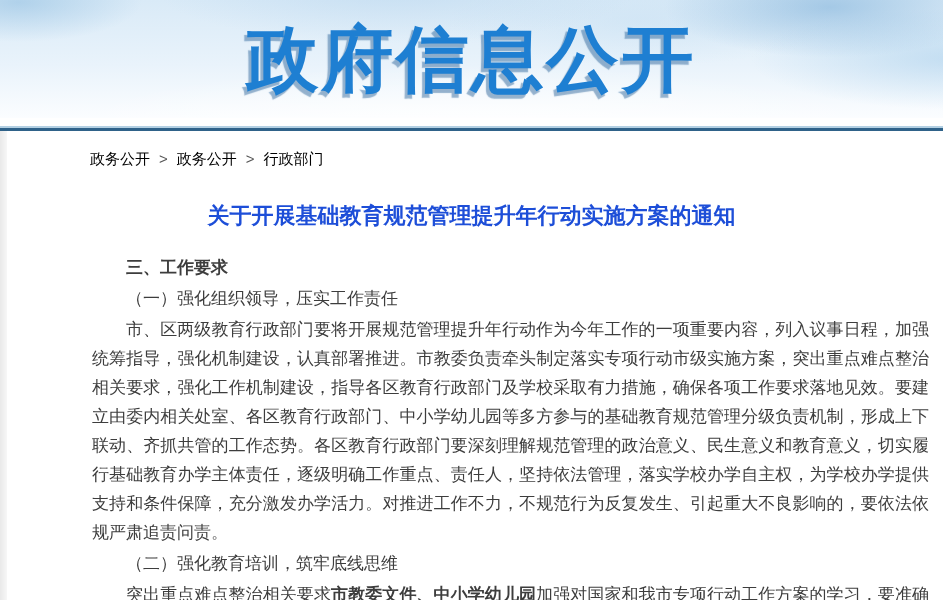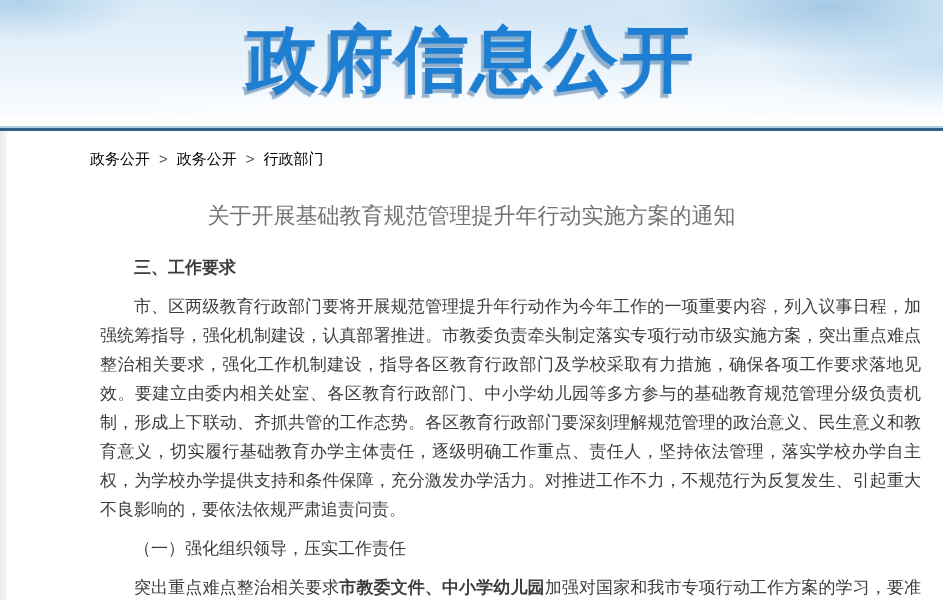--- a/index.html
+++ b/index.html
@@ -62,34 +62,34 @@
     color: #000000;
     text-decoration: none;
     cursor: pointer;
   }
   .crumb-sep { margin: 0 9px; color: #555; }
 
   
   .doc-title {
     margin: 32px 0 0 0;
     font-size: 22px;
-    font-weight: 400;
-    color: #737373;
+    font-weight: 700;
+    color: #1d4ed8;
     text-align: center;
     line-height: 30px;
   }
   .doc-body {
     margin-top: 22px;
     padding: 0 12px 0 90px;
     font-size: 17px;
     line-height: 29px;
     color: #3d3d3d;
     text-align: justify;
   }
-  .doc-body p { margin: 10px; text-indent: 2em; }
+  .doc-body p { margin: 2px; text-indent: 2em; }
   .sec-heading { font-weight: bold; }
   .doc-body b { font-weight: bold; }
 </style>
 </head>
 <body>
 
 <div class="page">
 
   <div class="banner">
     <div class="banner-title">政府信息公开</div>
@@ -99,18 +99,19 @@
   <div class="left-edge"></div>
 
   <div class="breadcrumb">
     <a>政务公开</a><span class="crumb-sep">&gt;</span><a>政务公开</a><span class="crumb-sep">&gt;</span><a>行政部门</a>
   </div>
 
   <h1 class="doc-title">关于开展基础教育规范管理提升年行动实施方案的通知</h1>
 
   <div class="doc-body">
     <p class="sec-heading">三、工作要求</p>
+    <p>（一）强化组织领导，压实工作责任</p>
     <p>市、区两级教育行政部门要将开展规范管理提升年行动作为今年工作的一项重要内容，列入议事日程，加强统筹指导，强化机制建设，认真部署推进。市教委负责牵头制定落实专项行动市级实施方案，突出重点难点整治相关要求，强化工作机制建设，指导各区教育行政部门及学校采取有力措施，确保各项工作要求落地见效。要建立由委内相关处室、各区教育行政部门、中小学幼儿园等多方参与的基础教育规范管理分级负责机制，形成上下联动、齐抓共管的工作态势。各区教育行政部门要深刻理解规范管理的政治意义、民生意义和教育意义，切实履行基础教育办学主体责任，逐级明确工作重点、责任人，坚持依法管理，落实学校办学自主权，为学校办学提供支持和条件保障，充分激发办学活力。对推进工作不力，不规范行为反复发生、引起重大不良影响的，要依法依规严肃追责问责。</p>
-    <p>（一）强化组织领导，压实工作责任</p>
+    <p>（二）强化教育培训，筑牢底线思维</p>
     <p><span>突出重点难点整治相关要求</span><b>市教委文件、中小学幼儿园</b><span>加强对国家和我市专项行动工作方案的学习，要准确把握开展此次专项行动的背景和意义、目标和任务，强化政治责任，明确管理责任，强化教育责任，依法依规加强中小学</span></p>
   </div>
 
 </div>
 
 </body></html>

